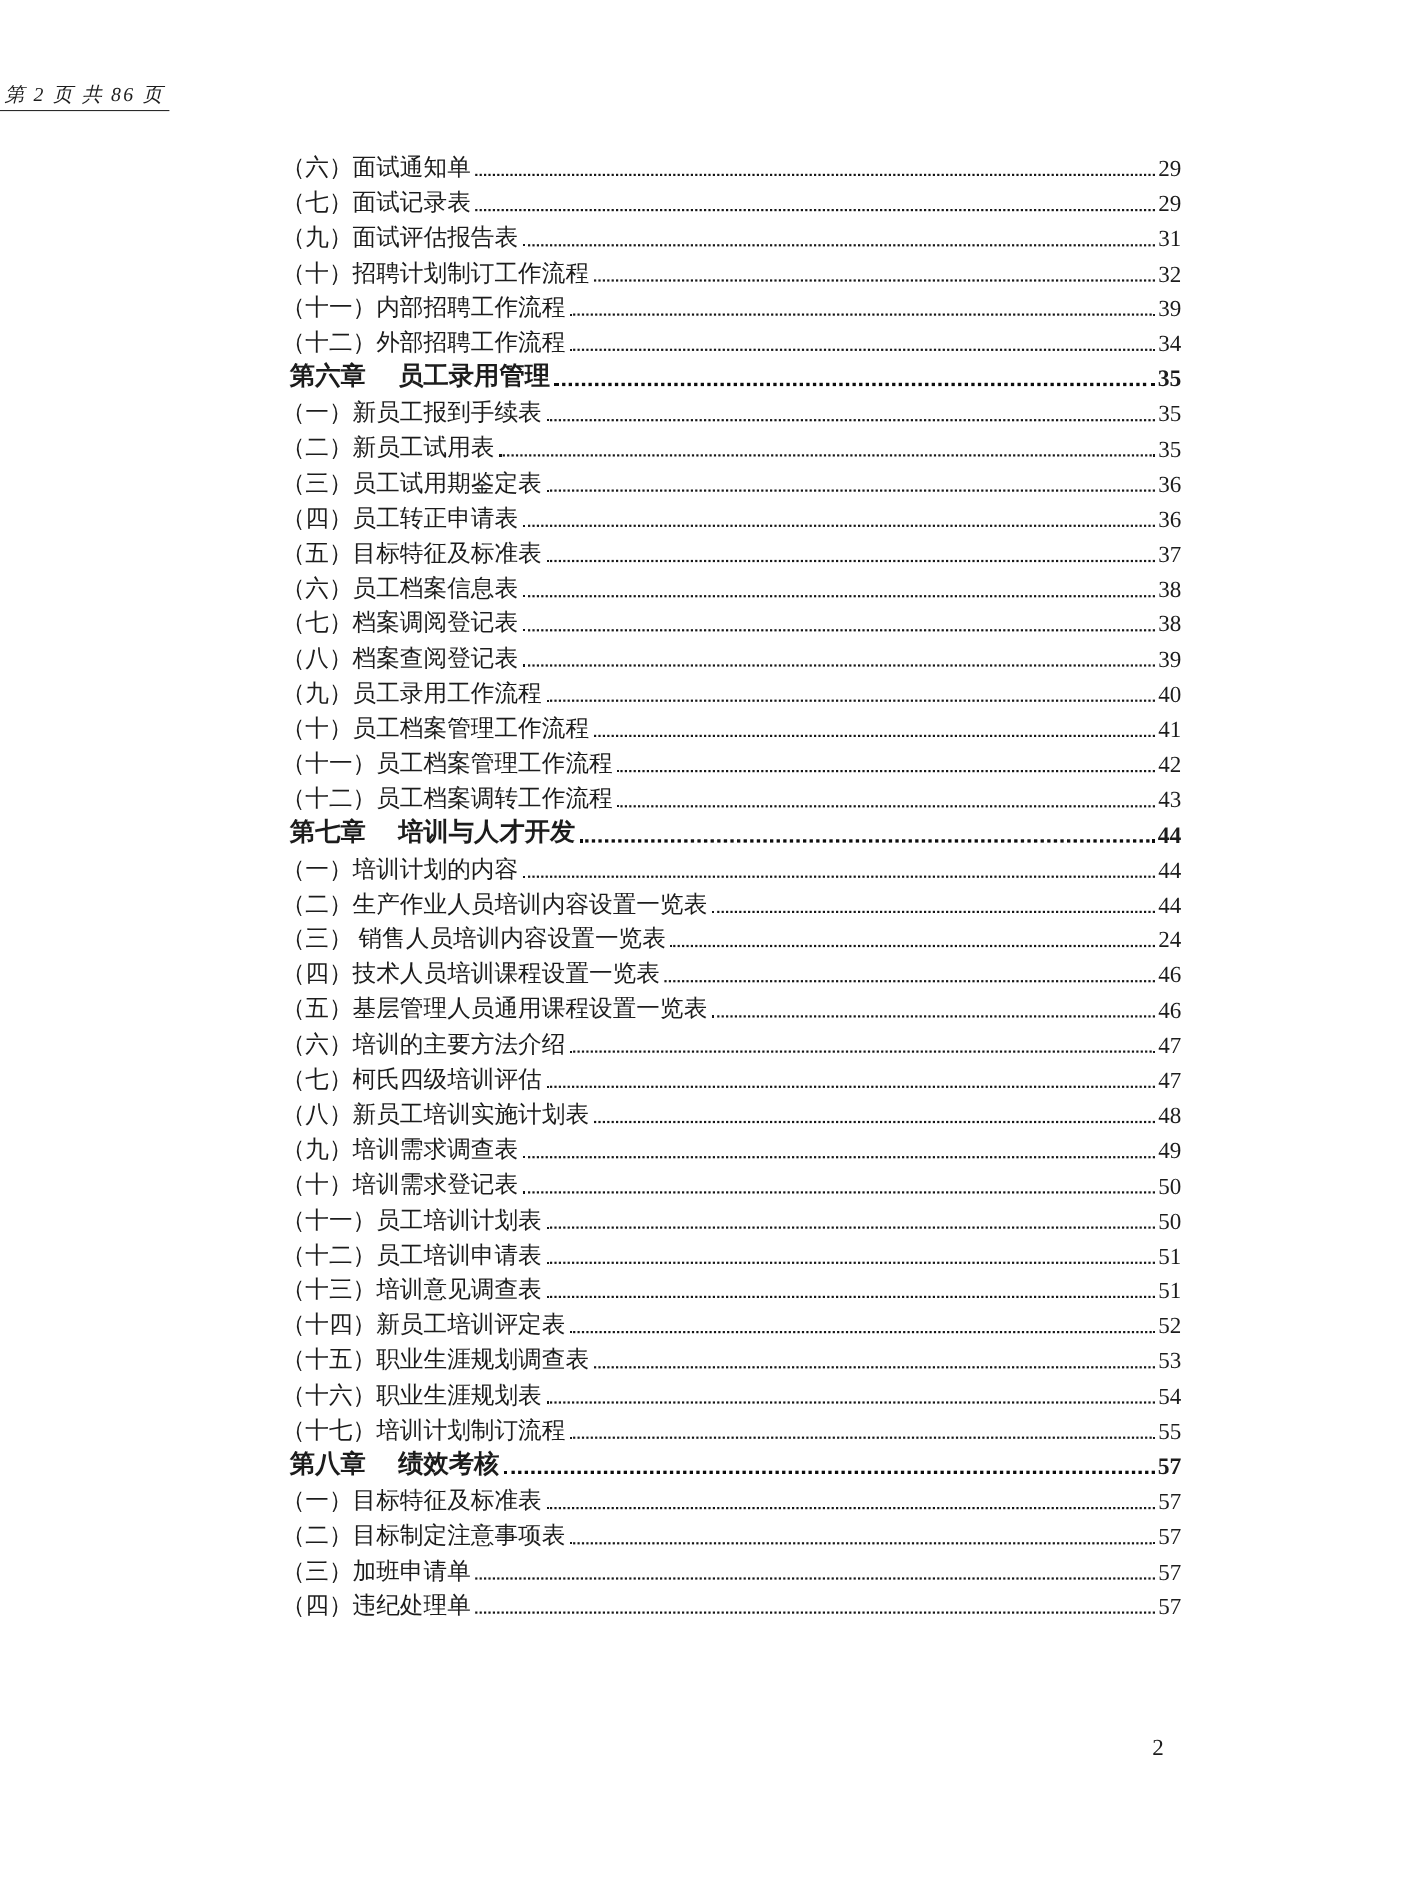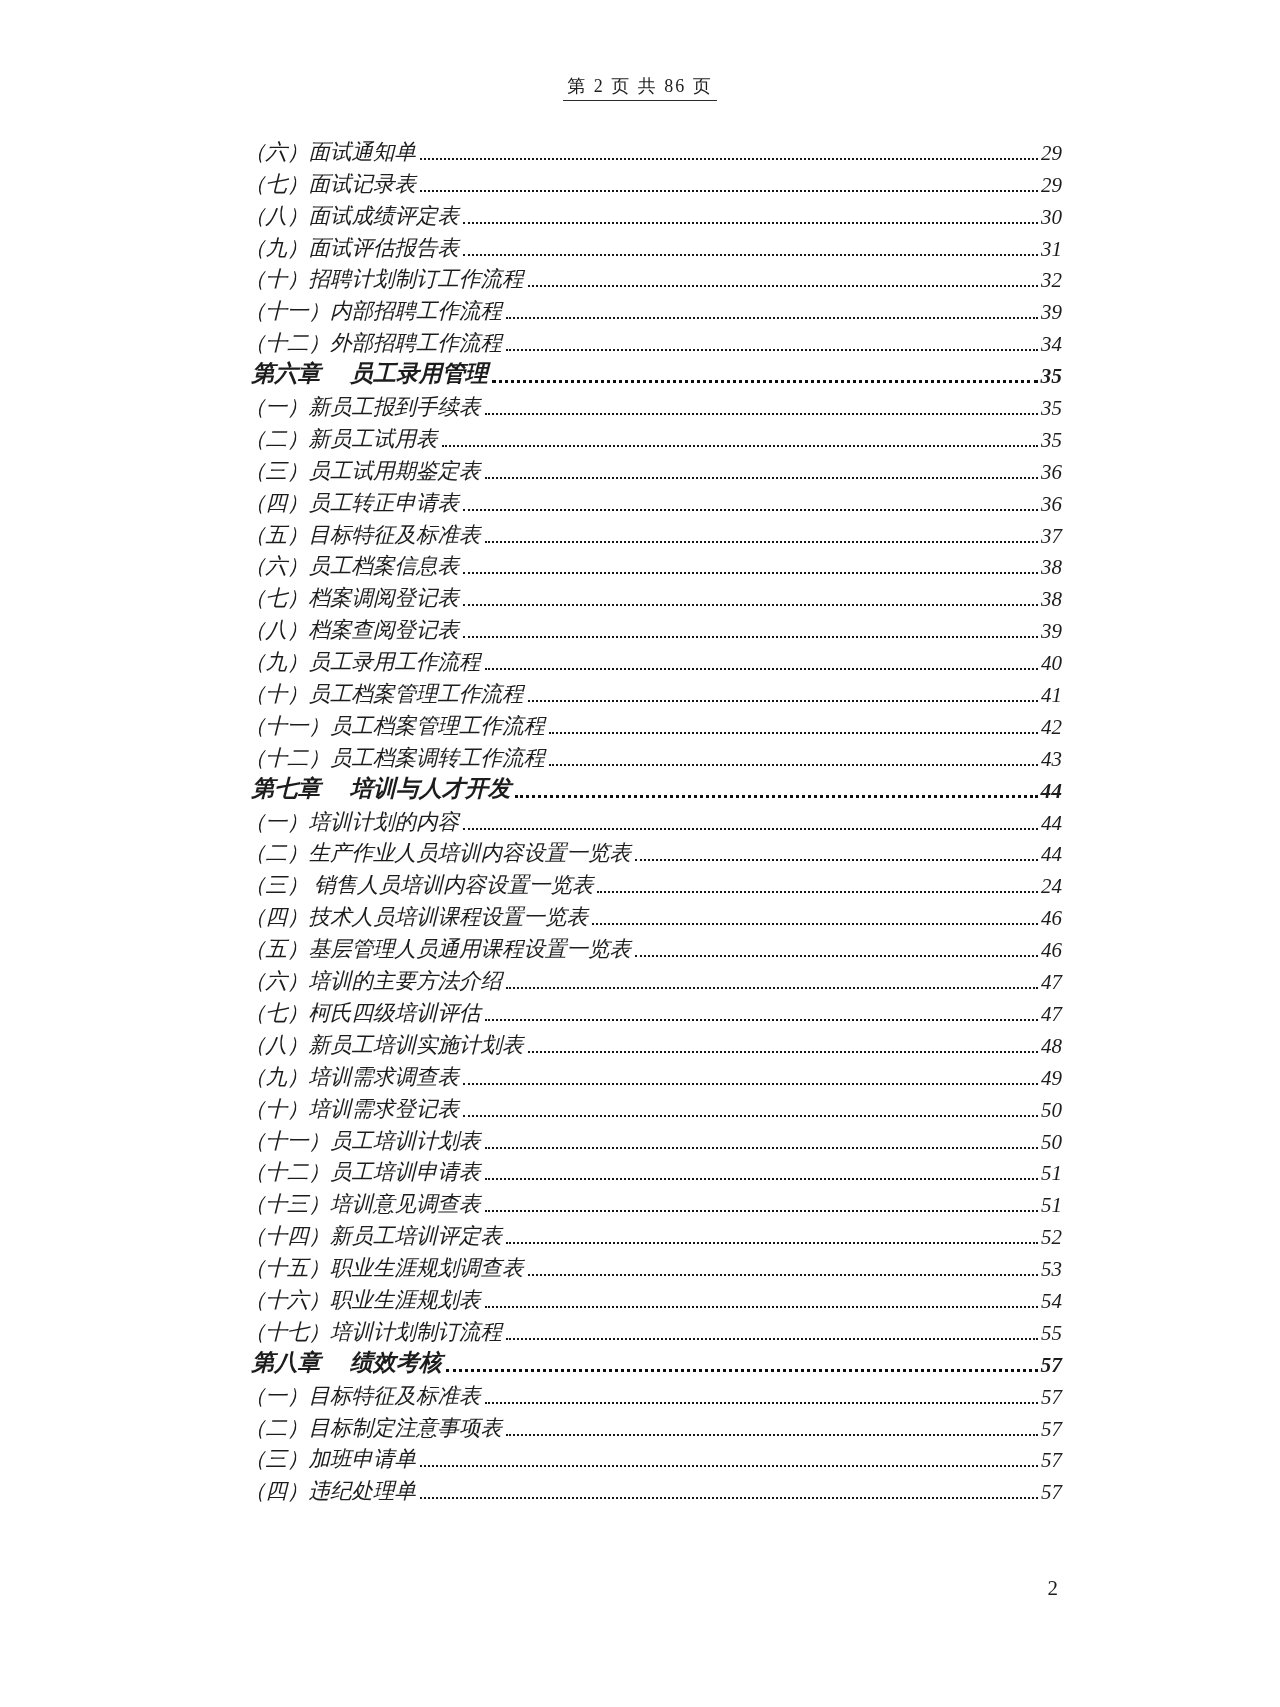--- a/index.html
+++ b/index.html
@@ -11,37 +11,37 @@
     font-family: "Liberation Serif", "DejaVu Serif", serif;
     color: #1c1c1c;
     overflow: hidden;
   }
   
   .doc-header {
     position: absolute;
     top: 74px;
     left: 0;
     width: 100%;
-    text-align: center;
+    text-align: left;
+    font-style: italic;
   }
   .doc-header-text {
     display: inline-block;
     font-size: 18px;
     letter-spacing: 2px;
     color: #1c1c1c;
     border-bottom: 1.5px solid #2a2a2a;
     padding: 0 4px 2px 4px;
   }
   
   .toc {
     position: absolute;
     top: 134px;
-    left: 222px;
+    left: 234px;
     width: 840px; 
-    font-style: italic;
   }
   .toc-row {
     display: flex;
     align-items: flex-end;
     height: 31.9px;
     font-size: 21.5px;
     white-space: nowrap;
   }
   .toc-row.item { padding-left: 22px; }
   .toc-row.chapter {
@@ -95,25 +95,20 @@
         <span class="toc-label">（六）面试通知单</span>
         <span class="dots"></span>
         <span class="toc-page">29</span>
       </div>
       <div class="toc-row item">
         <span class="toc-label">（七）面试记录表</span>
         <span class="dots"></span>
         <span class="toc-page">29</span>
       </div>
       <div class="toc-row item">
-        <span class="toc-label">（八）面试成绩评定表</span>
-        <span class="dots"></span>
-        <span class="toc-page">30</span>
-      </div>
-      <div class="toc-row item">
         <span class="toc-label">（九）面试评估报告表</span>
         <span class="dots"></span>
         <span class="toc-page">31</span>
       </div>
       <div class="toc-row item">
         <span class="toc-label">（十）招聘计划制订工作流程</span>
         <span class="dots"></span>
         <span class="toc-page">32</span>
       </div>
       <div class="toc-row item">

